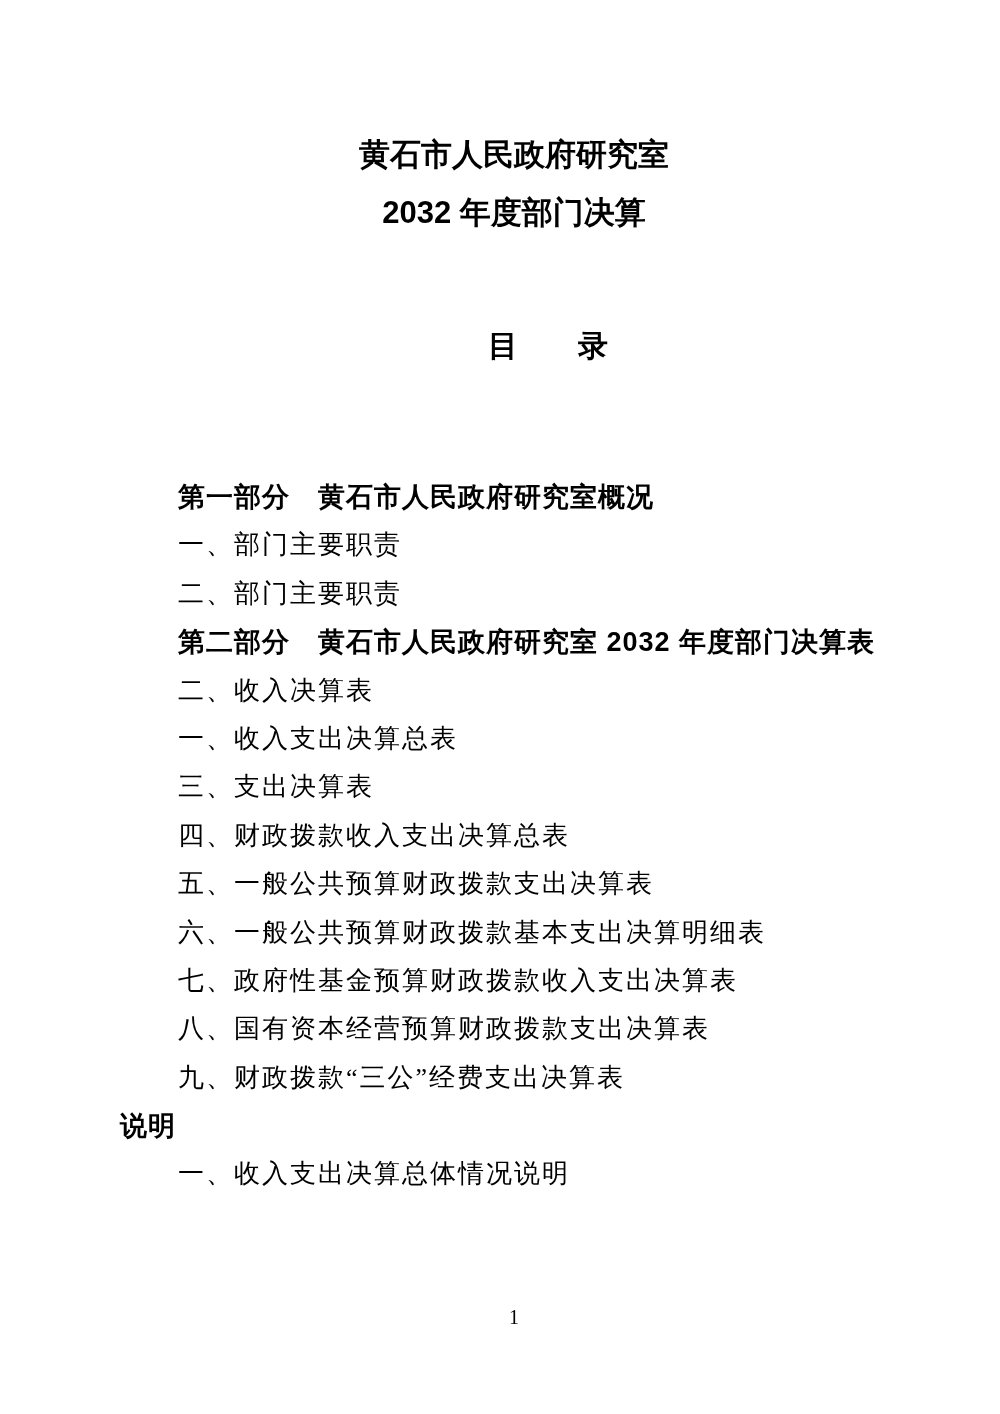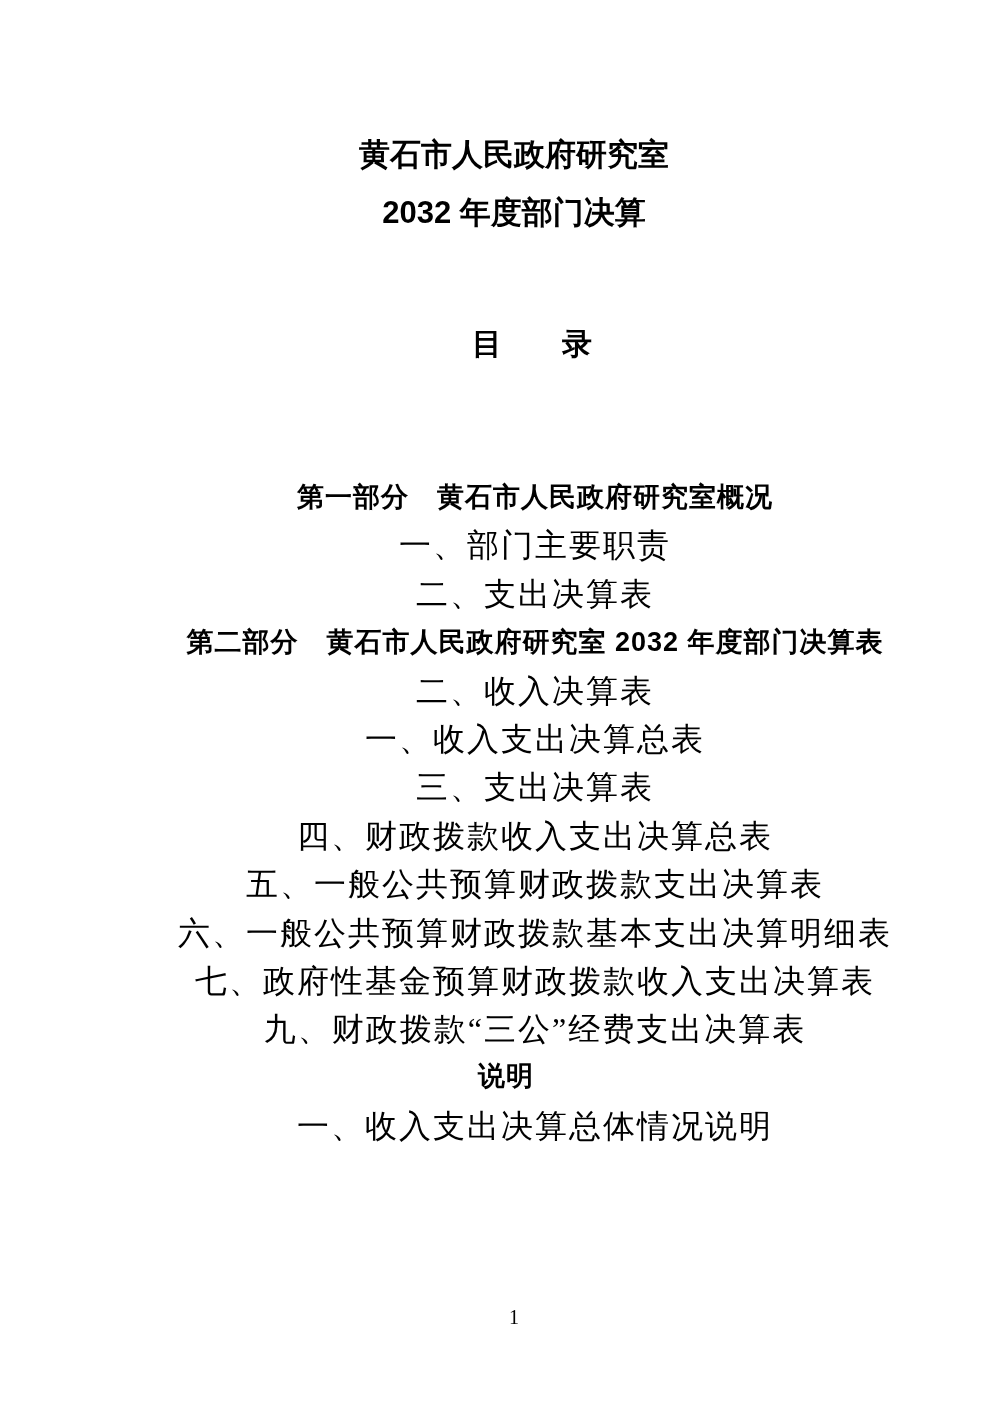--- a/index.html
+++ b/index.html
@@ -27,57 +27,56 @@
   .doc-title-line {
     font-family: "Liberation Sans", sans-serif;
     font-weight: 700;
     font-size: 31px;
     line-height: 58px;
     white-space: pre;
   }
   .toc-heading {
     position: absolute;
     top: 331px;
-    left: 472px;
-    font-family: Liberation Mono, monospace;
+    left: 488px;
+    font-family: Liberation Sans, sans-serif;
     font-weight: 700;
     font-size: 30px;
     line-height: 30px;
     white-space: pre;
   }
   .toc {
     position: absolute;
     top: 473px;
     left: 120px;
     width: 772px;
-    text-align: center;
   }
   .toc-line {
     height: 48.4px;
     line-height: 48.4px;
     white-space: nowrap;
   }
   .toc-line.part {
     font-family: "Liberation Sans", sans-serif;
     font-weight: 700;
     font-size: 27px;
     letter-spacing: 1px;
     text-indent: 58px;
   }
   .toc-line.cont {
-    font-family: Liberation Mono, monospace;
+    font-family: Liberation Sans, sans-serif;
     font-weight: 700;
     font-size: 27px;
     letter-spacing: 1px;
     text-indent: 0;
   }
   .toc-line.item {
     font-family: "Liberation Serif", serif;
     font-weight: 400;
-    font-size: 32px;
+    font-size: 26px;
     letter-spacing: 2px;
     text-indent: 58px;
   }
   .page-number {
     position: absolute;
     top: 1303px;
     left: 0;
     width: 100%;
     text-align: center;
     font-family: "Liberation Serif", serif;
@@ -93,29 +92,30 @@
   <div class="title-block">
     <div class="doc-title-line">黄石市人民政府研究室</div>
     <div class="doc-title-line">2032 年度部门决算</div>
   </div>
 
   <div class="toc-heading">目　　录</div>
 
   <div class="toc">
     <div class="toc-line part">第一部分　黄石市人民政府研究室概况</div>
     <div class="toc-line item">一、部门主要职责</div>
-    <div class="toc-line item">二、支出决算表</div>
+    <div class="toc-line item">二、部门主要职责</div>
     <div class="toc-line part">第二部分　黄石市人民政府研究室 2032 年度部门决算表</div>
     <div class="toc-line item">二、收入决算表</div>
     <div class="toc-line item">一、收入支出决算总表</div>
     <div class="toc-line item">三、支出决算表</div>
     <div class="toc-line item">四、财政拨款收入支出决算总表</div>
     <div class="toc-line item">五、一般公共预算财政拨款支出决算表</div>
     <div class="toc-line item">六、一般公共预算财政拨款基本支出决算明细表</div>
     <div class="toc-line item">七、政府性基金预算财政拨款收入支出决算表</div>
+    <div class="toc-line item">八、国有资本经营预算财政拨款支出决算表</div>
     <div class="toc-line item">九、财政拨款“三公”经费支出决算表</div>
     <div class="toc-line cont">说明</div>
     <div class="toc-line item">一、收入支出决算总体情况说明</div>
   </div>
 
   <div class="page-number">1</div>
 
 </div>
 
 </body></html>

